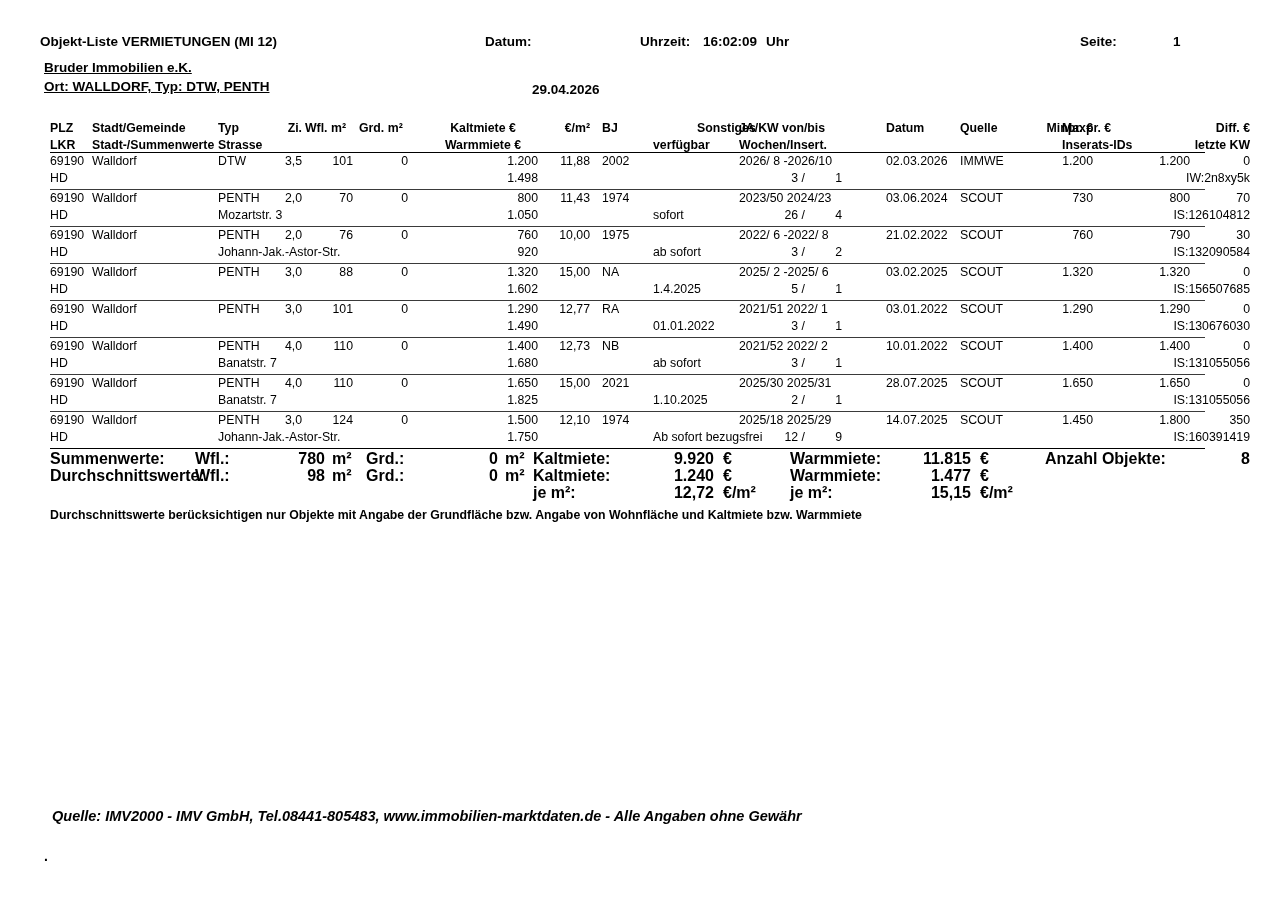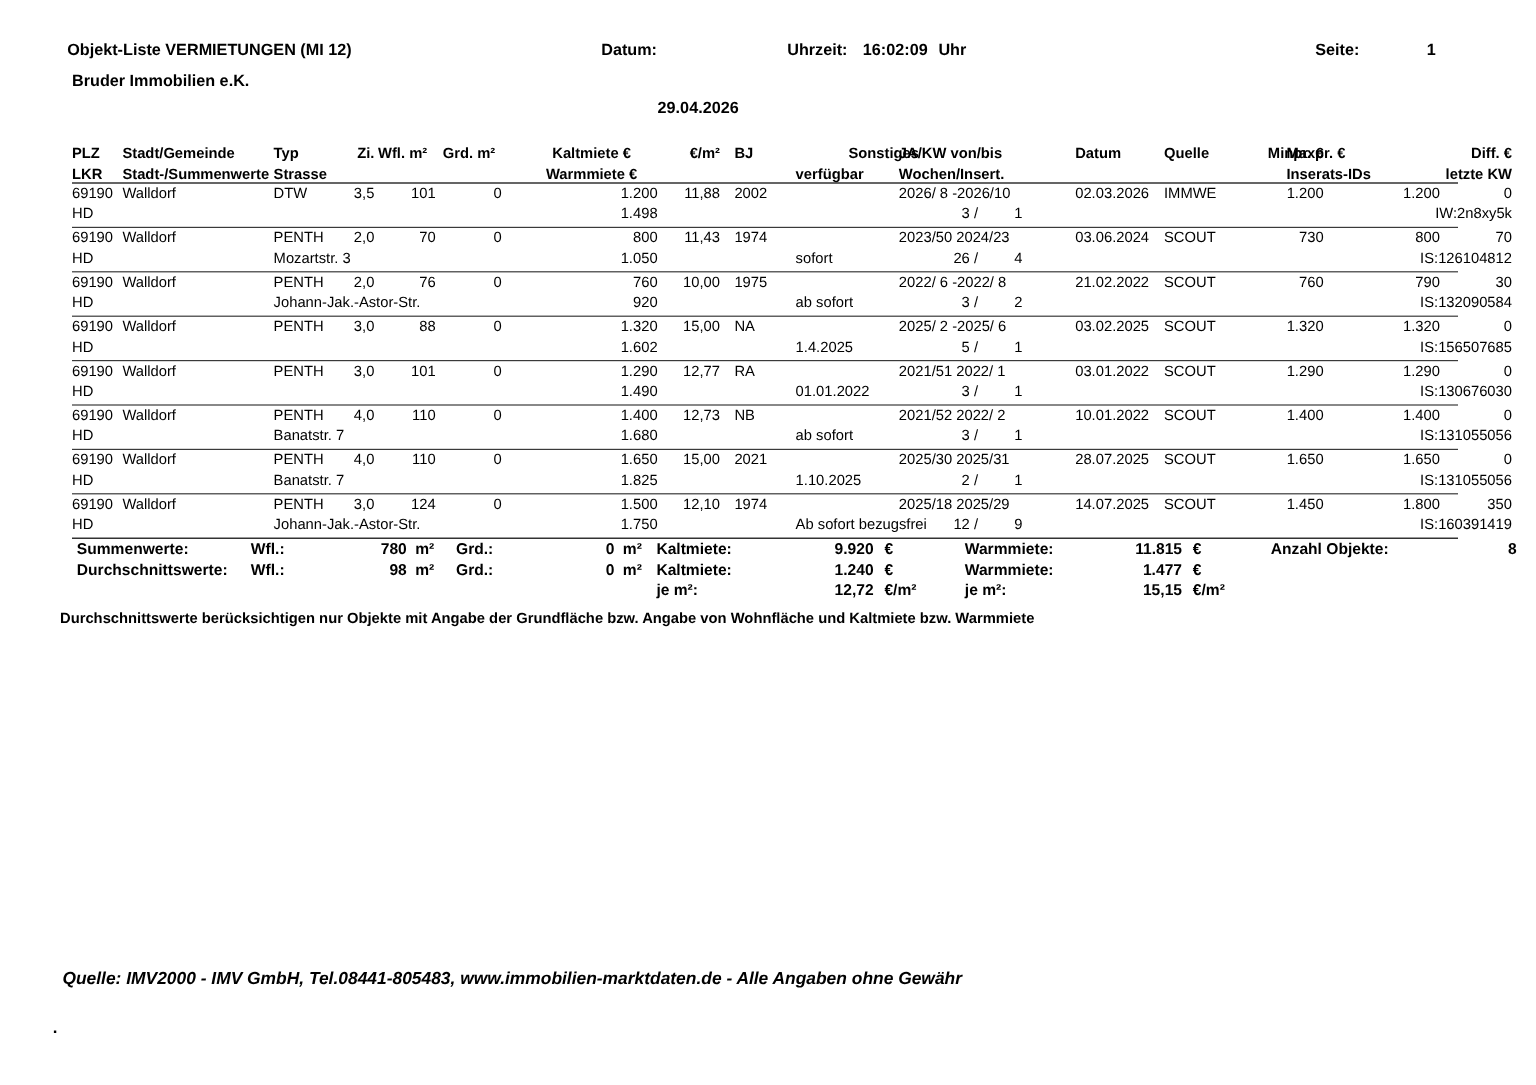--- a/index.html
+++ b/index.html
@@ -17,23 +17,24 @@
   }
   .page {
     position: relative;
     width: 1280px;
     height: 904px;
   }
 
   
   .rpt-header {
     position: absolute;
-    left: 56px;
+    left: 40px;
     top: 34px;
     width: 1180px;
+    text-decoration: underline;
   }
   .hdr-line1 {
     position: relative;
     height: 20px;
     font-size: 13.5px;
     font-weight: bold;
   }
   .hdr-title {
     position: absolute;
     left: 0;
@@ -58,21 +59,21 @@
   .hdr-filter {
     margin-left: 4px;
     font-size: 13.5px;
     font-weight: bold;
     line-height: 19px;
   }
 
   
   .tbl {
     position: absolute;
-    left: 60px;
+    left: 50px;
     top: 120px;
     width: 1155px;
     font-size: 12.3px;
   }
   .rowgrid {
     position: relative;
     height: 36px;
   }
   .rowgrid.head { height: 32px; }
   .cell {
@@ -137,24 +138,24 @@
   .hrule-thin {
     border: 0;
     border-top: 1px solid #3a3a3a;
     margin: 0;
     height: 0;
   }
 
   
   .summary {
     position: absolute;
-    left: 64px;
+    left: 50px;
     top: 450px;
     width: 1155px;
-    font-size: 13px;
+    font-size: 16px;
     font-weight: bold;
   }
   .sumrow { position: relative; height: 17px; }
   .s-label   { position: absolute; left: 0px; }
   .s-wfl-lbl { position: absolute; left: 145px; }
   .s-wfl-val { position: absolute; left: 200px; width: 75px; text-align: right; }
   .s-wfl-u   { position: absolute; left: 282px; }
   .s-grd-lbl { position: absolute; left: 316px; }
   .s-grd-val { position: absolute; left: 370px; width: 78px; text-align: right; }
   .s-grd-u   { position: absolute; left: 455px; }
@@ -203,20 +204,21 @@
       <span class="hdr-title">Objekt-Liste VERMIETUNGEN (MI 12)</span>
       <span class="hdr-datum-label">Datum:</span>
       <span class="hdr-datum-value">29.04.2026</span>
       <span class="hdr-uhrzeit-label">Uhrzeit:</span>
       <span class="hdr-uhrzeit-value">16:02:09</span>
       <span class="hdr-uhr-suffix">Uhr</span>
       <span class="hdr-seite-label">Seite:</span>
       <span class="hdr-seite-value">1</span>
     </div>
     <div class="hdr-company">Bruder Immobilien e.K.</div>
+    <div class="hdr-filter">Ort: WALLDORF, Typ: DTW, PENTH</div>
   </div>
 
   <div class="tbl">
 
     <div class="rowgrid head">
       <span class="cell b l1 h-plz">PLZ</span>
       <span class="cell b l2 h-plz">LKR</span>
       <span class="cell b l1 h-stadt">Stadt/Gemeinde</span>
       <span class="cell b l2 h-stadt">Stadt-/Summenwerte</span>
       <span class="cell b l1 h-typ">Typ</span>

